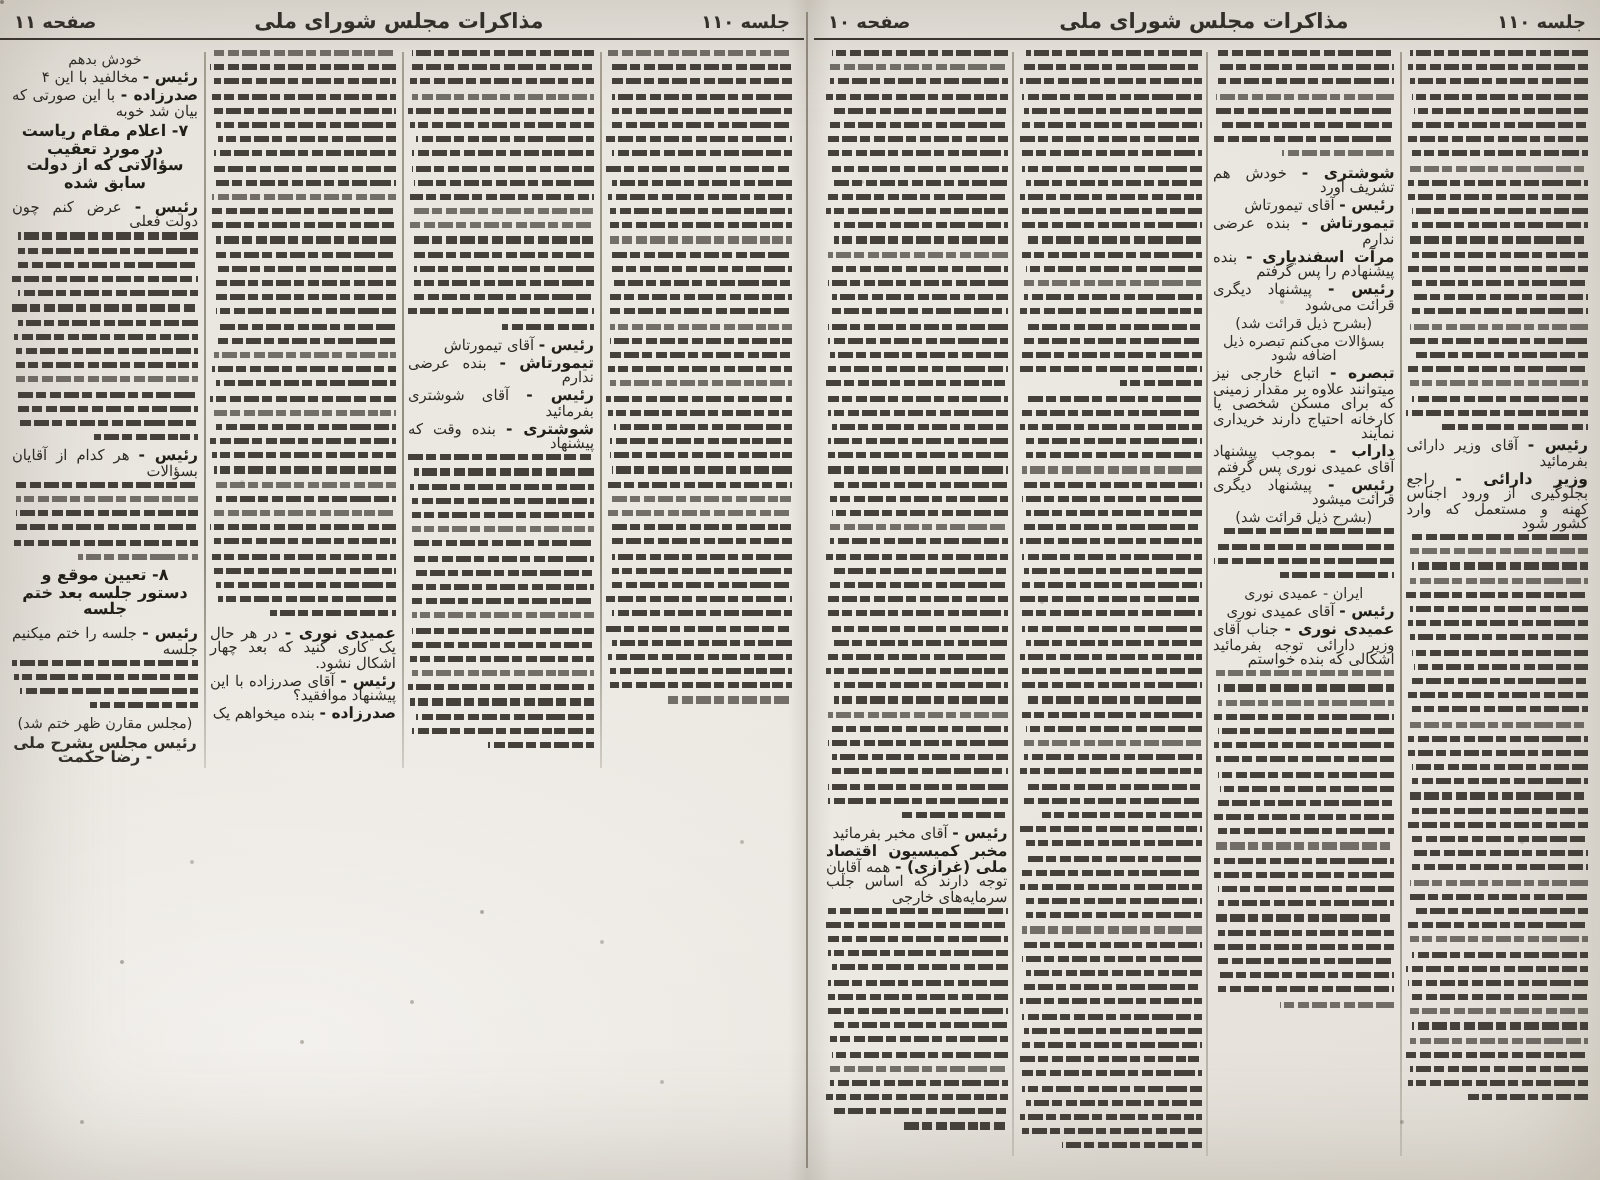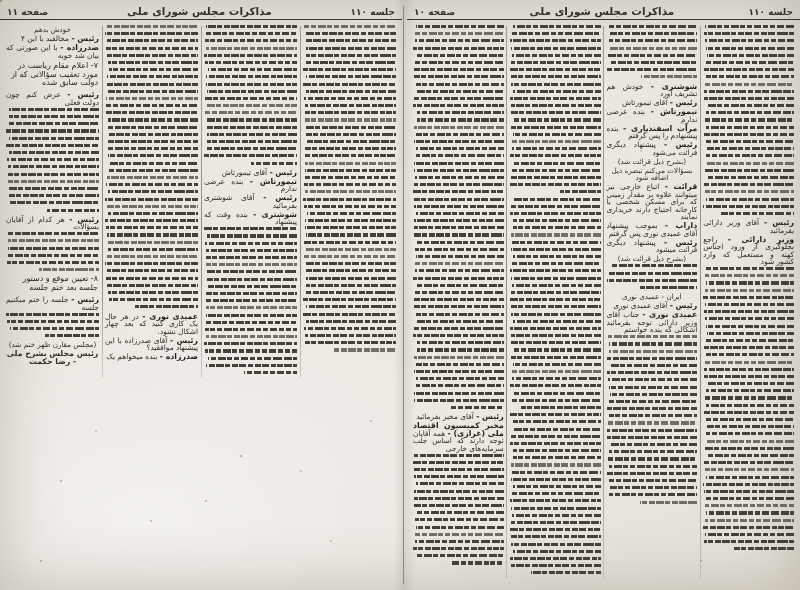--- a/index.html
+++ b/index.html
@@ -32,21 +32,21 @@
   .col{flex:1 1 0;min-width:0;direction:rtl;}
   .cdiv{width:1px;align-self:stretch;margin:1px 2.5px 0;
     background:linear-gradient(#a49e91,#8d877a 70%,rgba(141,135,122,.3));}
   .tl{height:3.1px;margin-bottom:4.1px;filter:blur(.3px);
     background-image:repeating-linear-gradient(to left,
       #45413a 0 5px,rgba(0,0,0,0) 5px 6.5px,
       #45413a 6.5px 14px,rgba(0,0,0,0) 14px 15.5px,
       #45413a 15.5px 21px,rgba(0,0,0,0) 21px 23px);}
   .sp{font-size:7.4px;line-height:7.5px;margin:0 0 1.5px;color:#2e2b25;text-align:justify;}
   .sp b{font-weight:700;font-size:7.8px;color:#211f1a;}
-  .hd{font-size:8px;font-weight:400;text-align:right;line-height:8.6px;margin:3px 1px 3.5px;color:#211f1a;}
+  .hd{font-size:8px;font-weight:700;text-align:center;line-height:8.6px;margin:3px 1px 3.5px;color:#211f1a;}
   .cn{font-size:7.2px;text-align:center;line-height:7.6px;margin:1px 0 1.5px;}
   .cb{font-weight:700;font-size:7.8px;}
 </style>
 </head>
 <body>
 
 <div class="scan">
 
   <section class="page page-left">
     <header class="phead">
@@ -326,21 +326,21 @@
           <div class="tl" style="width: 96.7%; background-position: -19px 0px;"></div>
           <div class="tl" style="width: 99.6%; background-position: -16px 0px;"></div>
           <div class="tl" style="width: 61.7%; background-position: -9px 0px; opacity: 0.72;"></div>
           <div class="sp"><b>شوشتری -</b> خودش هم تشریف آورد</div>
           <div class="sp"><b>رئیس -</b> آقای تیمورتاش</div>
           <div class="sp"><b>تیمورتاش -</b> بنده عرضی ندارم</div>
           <div class="sp"><b>مرآت اسفندیاری -</b> بنده پیشنهادم را پس گرفتم</div>
           <div class="sp"><b>رئیس -</b> پیشنهاد دیگری قرائت می‌شود</div>
           <div class="cn">(بشرح ذیل قرائت شد)</div>
           <div class="cn">بسؤالات می‌کنم تبصره ذیل اضافه شود</div>
-          <div class="sp"><b>قرائت -</b> اتباع خارجی نیز میتوانند علاوه بر مقدار زمینی که برای مسکن شخصی یا کارخانه احتیاج دارند خریداری نمایند</div>
+          <div class="sp"><b>تبصره -</b> اتباع خارجی نیز میتوانند علاوه بر مقدار زمینی که برای مسکن شخصی یا کارخانه احتیاج دارند خریداری نمایند</div>
           <div class="sp"><b>داراب -</b> بموجب پیشنهاد آقای عمیدی نوری پس گرفتم</div>
           <div class="sp"><b>رئیس -</b> پیشنهاد دیگری قرائت میشود</div>
           <div class="cn">(بشرح ذیل قرائت شد)</div>
           <div class="tl" style="width: 96.5%; background-position: -18px 0px;"></div>
           <div class="tl" style="width: 99.8%; background-position: -21px 0px;"></div>
           <div class="tl" style="width: 99.4%; background-position: -14px 0px;"></div>
           <div class="tl" style="width: 63.3%; background-position: -14px 0px;"></div>
           <div class="cn">ایران - عمیدی نوری</div>
           <div class="sp"><b>رئیس -</b> آقای عمیدی نوری</div>
           <div class="sp"><b>عمیدی نوری -</b> جناب آقای وزیر دارائی توجه بفرمائید اشکالی که بنده خواستم</div>

